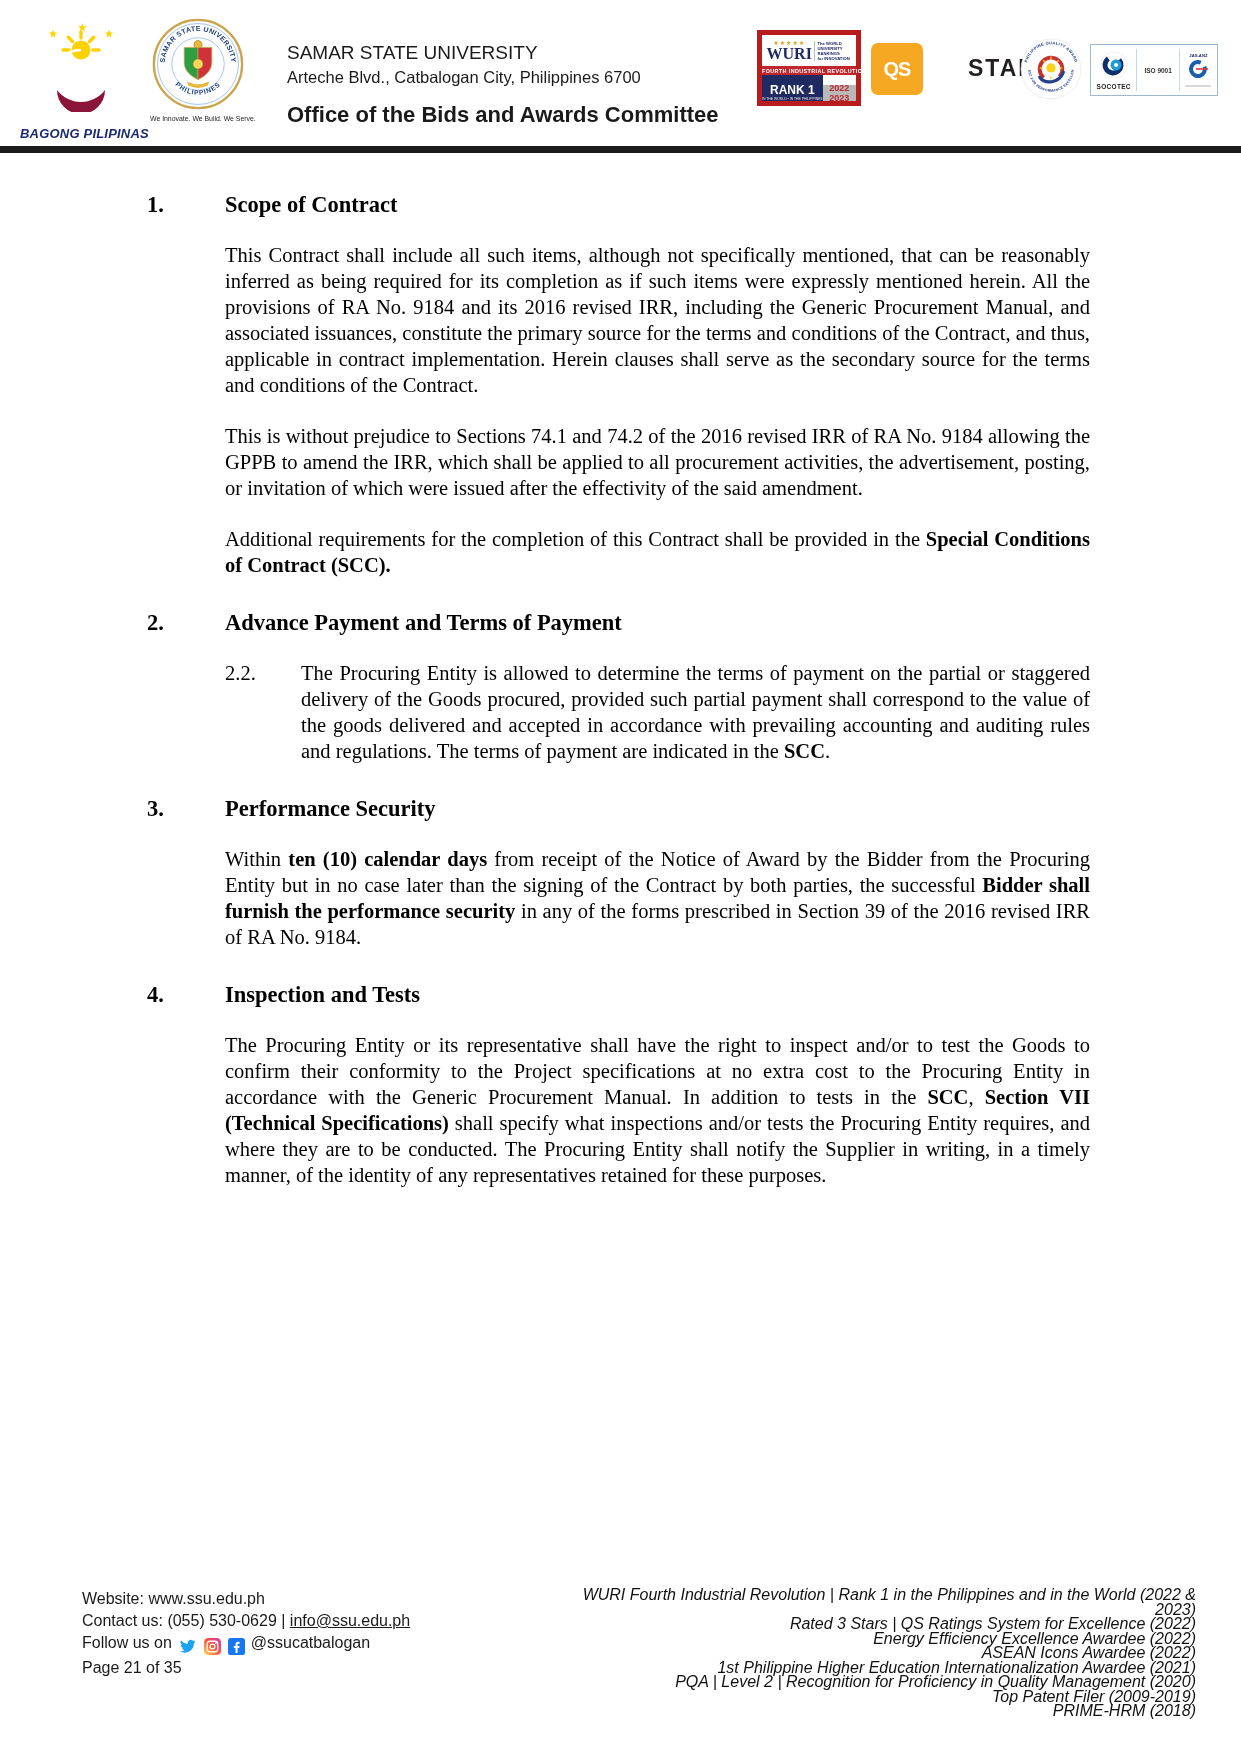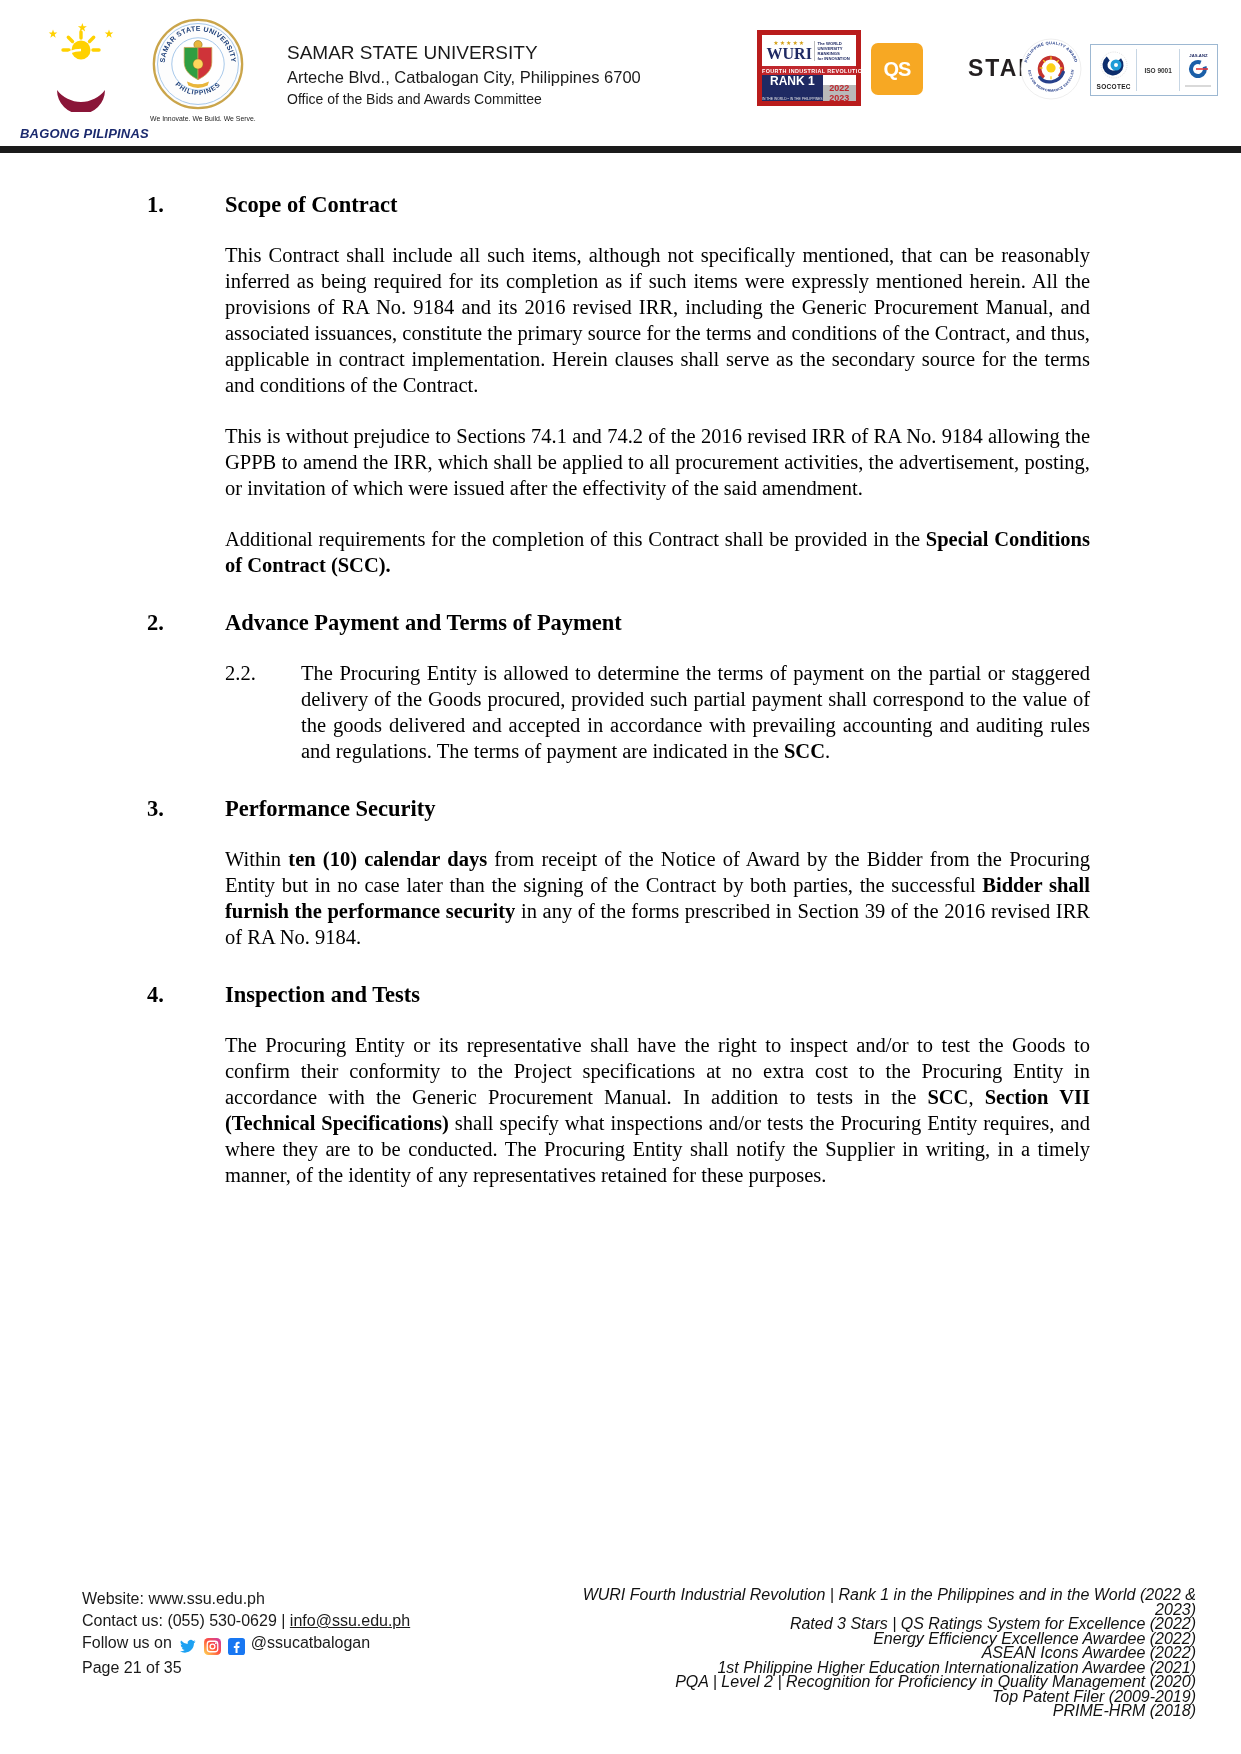--- a/index.html
+++ b/index.html
@@ -13,34 +13,34 @@
   .bp-logo{position:absolute;left:20px;top:20px;width:122px;text-align:center;}
   .bp-label{margin-top:10px;font-family:Liberation Sans, sans-serif;font-weight:bold;font-style:italic;
             font-size:13px;letter-spacing:0.2px;color:#1b2a6e;white-space:nowrap;}
 
   .ssu-seal{position:absolute;left:150px;top:18px;width:96px;text-align:center;}
   .seal-motto{margin-top:1px;font-family:"Liberation Sans",sans-serif;font-size:6.9px;color:#222;white-space:nowrap;}
 
   .univ-block{position:absolute;left:287px;top:42px;font-family:"Liberation Sans",sans-serif;color:#1a1a1a;}
   .univ-name{font-size:19px;}
   .univ-addr{font-size:16.5px;margin-top:4px;}
-  .univ-office{font-size:14px;font-weight:normal;margin-top:4px;}
+  .univ-office{font-size:22px;font-weight:bold;margin-top:15px;}
 
   
   .wuri{position:absolute;left:757px;top:30px;width:104px;height:76px;border:5px solid #b91c1c;
         background:#fff;font-family:"Liberation Sans",sans-serif;box-sizing:border-box;display:flex;flex-direction:column;}
   .wuri-top{flex:1;display:flex;align-items:center;padding:1px 2px;}
   .wuri-left{width:58%;text-align:center;}
   .wuri-stars{font-size:6px;color:#d4a017;letter-spacing:1px;line-height:6px;}
   .wuri-name{font-family:"Liberation Serif",serif;font-weight:bold;font-size:16px;color:#1f2a63;line-height:16px;}
   .wuri-tag{width:42%;border-left:1px solid #bbb;padding-left:2px;font-size:4.2px;line-height:5px;color:#1f2a63;font-weight:bold;}
   .wuri-band{background:#c0272d;color:#fff;font-size:5.4px;font-weight:bold;text-align:center;
              letter-spacing:0.4px;padding:1.5px 0;white-space:nowrap;}
   .wuri-bottom{display:flex;height:26px;}
-  .wuri-rank{flex:1.35;background:#1f2a63;color:#fff;text-align:center;display:flex;flex-direction:column;justify-content:space-between;}
+  .wuri-rank{flex:1.35;background:#1f2a63;color:#fff;text-align:center;display:flex;flex-direction:column;justify-content:flex-end;}
   .wuri-rank-text{font-weight:bold;font-size:12px;line-height:13px;}
   .wuri-fine{font-size:3.4px;color:#e7e7e7;line-height:4px;white-space:nowrap;}
   .wuri-years{flex:1;background:#b9b9b9;color:#c0272d;font-weight:bold;font-size:9px;line-height:10px;
               display:flex;flex-direction:column;align-items:center;justify-content:center;margin-top:10px;}
 
   
   .qs-badge{position:absolute;left:871px;top:43px;width:52px;height:52px;background:#f7a823;border-radius:7px;
             display:flex;align-items:center;justify-content:center;}
   .qs-text{font-family:"Liberation Sans",sans-serif;font-weight:bold;font-size:20px;color:#fff;letter-spacing:-1px;}
   .stars-text{position:absolute;left:968px;top:55px;font-family:"Liberation Sans",sans-serif;font-weight:bold;

